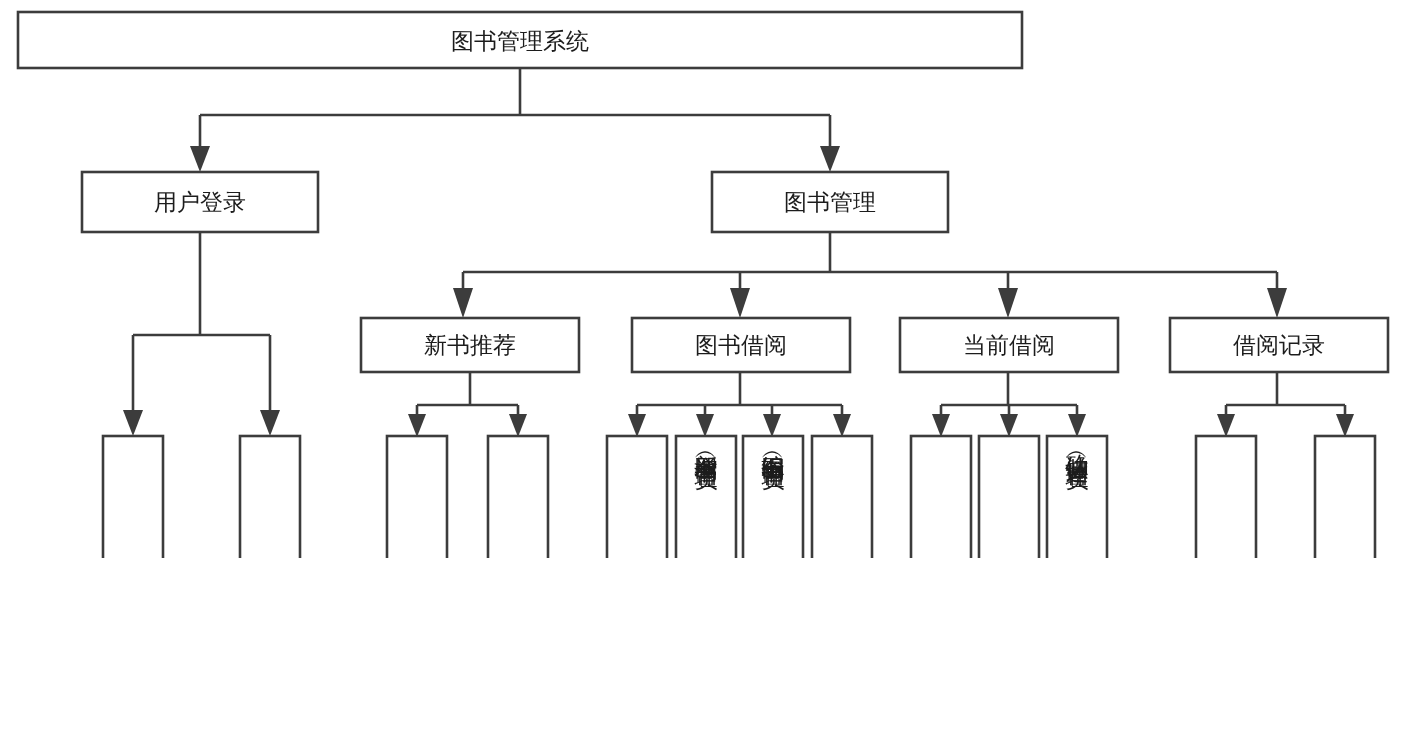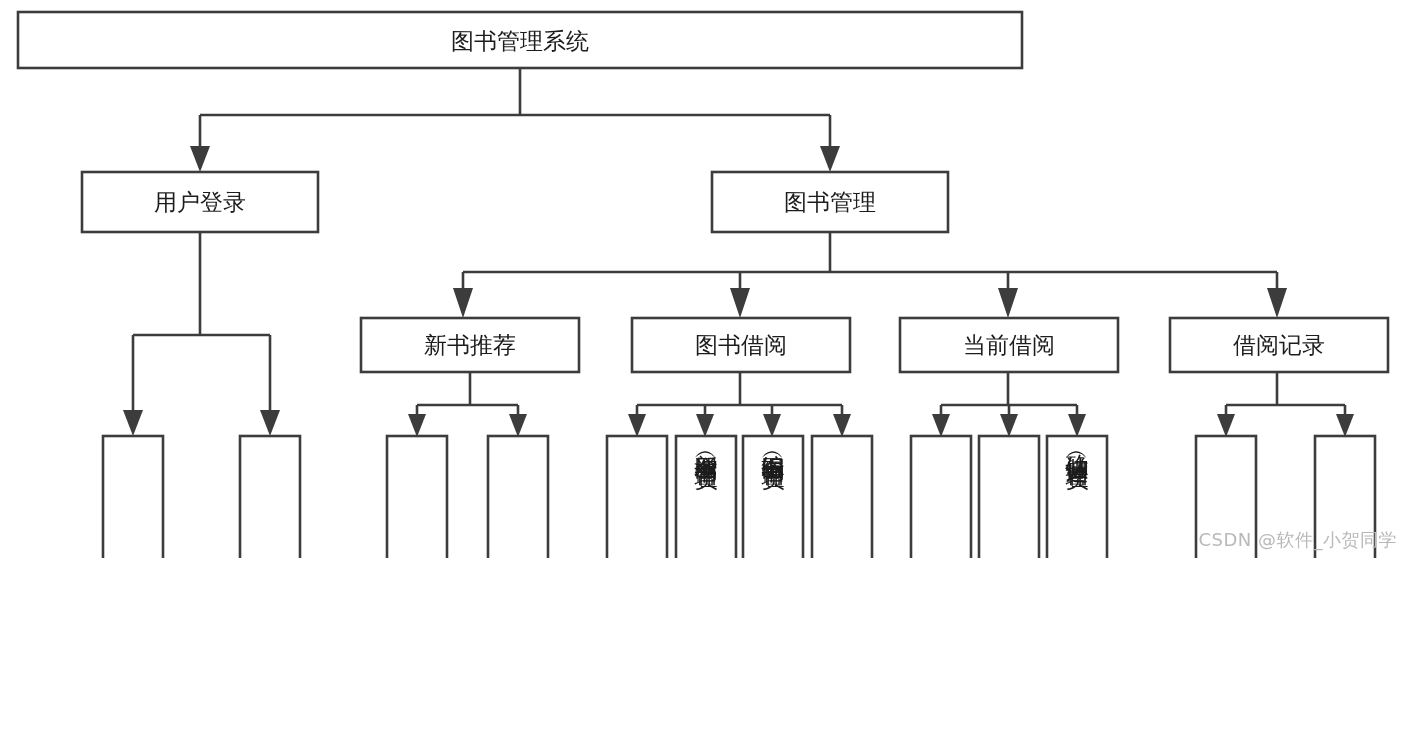--- a/index.html
+++ b/index.html
@@ -265,15 +265,14 @@
     <span class="leaf-label">确认归还（管理员）</span>
   </div>
 
   <div class="leaf-label-wrap" style="left:1196px; top:436px; width:60px; height:299px;">
     <span class="leaf-label">新增借阅记录</span>
   </div>
   <div class="leaf-label-wrap" style="left:1315px; top:436px; width:60px; height:299px;">
     <span class="leaf-label">查询借阅记录</span>
   </div>
 
-  <div class="watermark">CSDN @软件_小贺同学</div>
 
 </div>
 
 </body></html>

